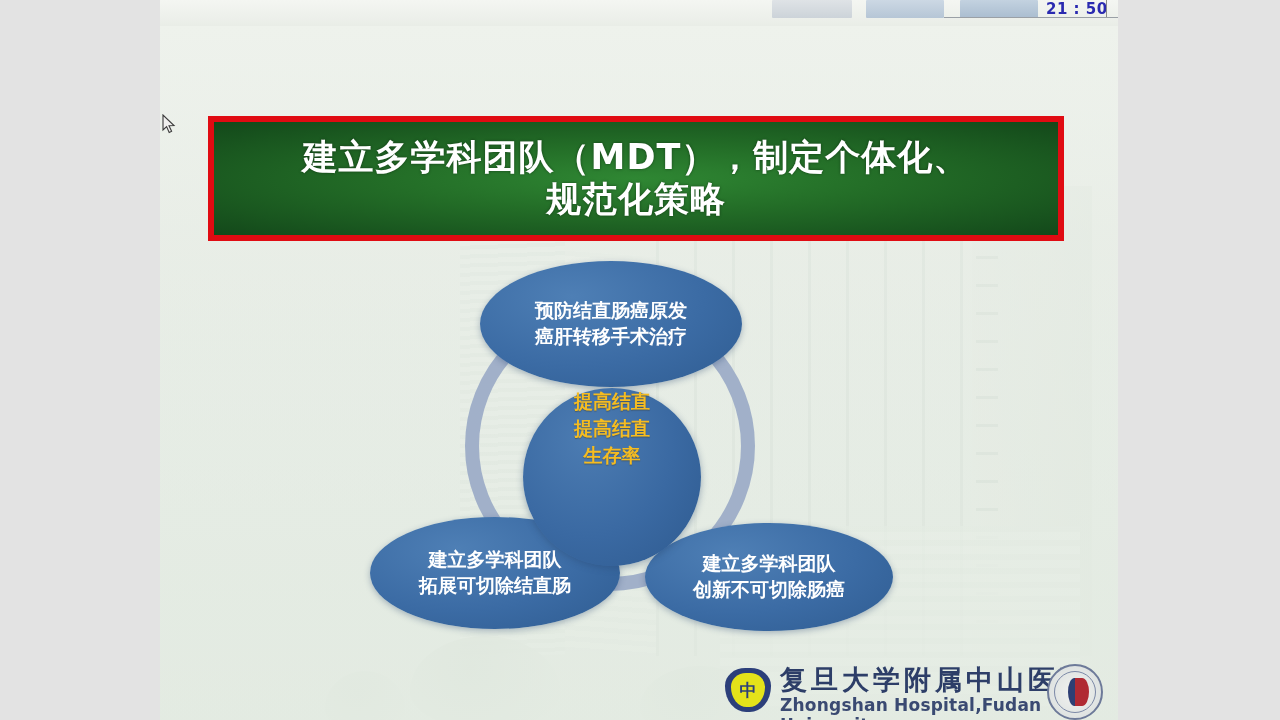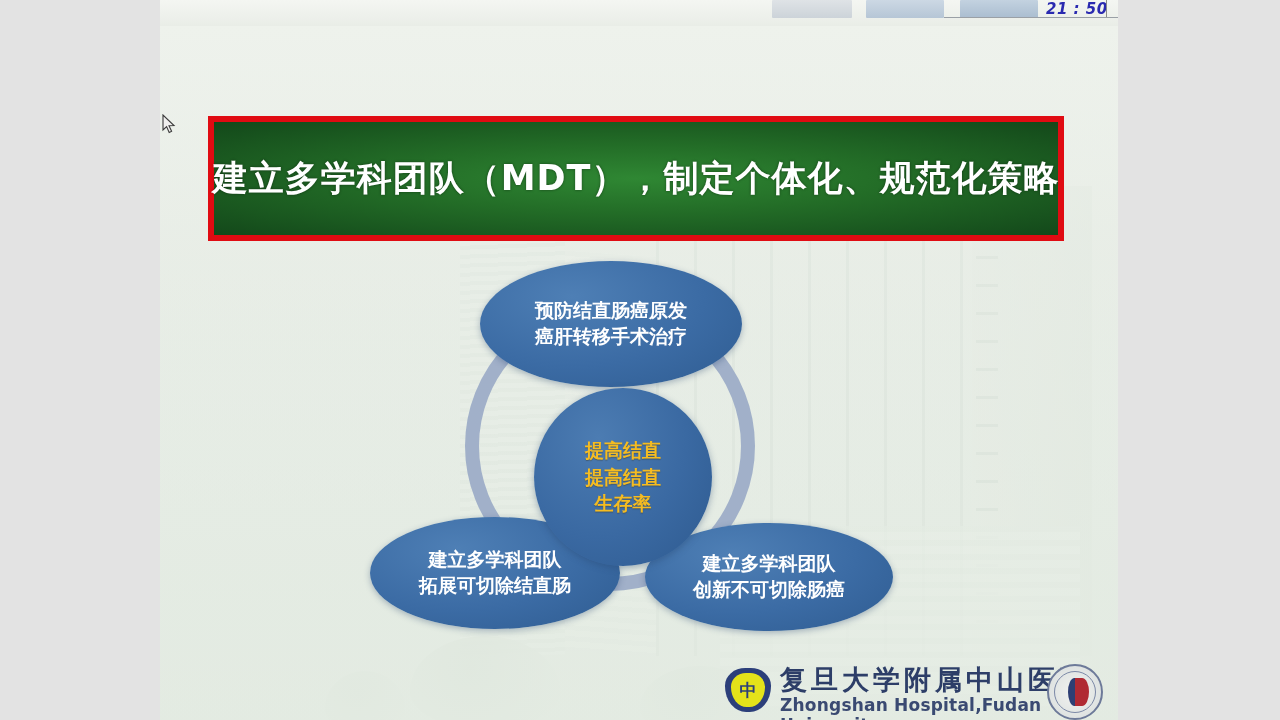--- a/index.html
+++ b/index.html
@@ -12,21 +12,21 @@
   #screen{position:relative;width:1280px;height:720px;overflow:hidden;background:#e3e3e3;}
 
   
   .topbar{position:absolute;left:160px;top:0;width:958px;height:26px;
           background:linear-gradient(#f4f6f2,#e9ede7);overflow:hidden;}
   .tb-btn{position:absolute;top:0;height:18px;border-radius:1px;}
   .tb-btn.b1{left:612px;width:80px;background:linear-gradient(#dfe3e6,#ccd3d9);}
   .tb-btn.b2{left:706px;width:78px;background:linear-gradient(#ccd8e4,#b6c6d6);}
   .tb-btn.b3{left:800px;width:78px;background:linear-gradient(#c3d2e0,#aabdd0);}
   .timer{position:absolute;left:886px;top:0px;font-size:15px;font-weight:bold;
-         color:#2a2ab0;letter-spacing:.5px;font-family:"DejaVu Sans","Liberation Sans",sans-serif;font-style:italic;}
+         color:#2a2ab0;letter-spacing:.5px;font-family:"DejaVu Sans","Liberation Sans",sans-serif;}
   .timer-caret{position:absolute;left:946px;top:0px;width:1px;height:17px;background:#8a8a8a;}
   .topbar-underline{position:absolute;left:944px;top:17px;width:174px;height:1px;background:#9aa0a6;}
 
   
   .slide{position:absolute;left:160px;top:26px;width:958px;height:694px;overflow:hidden;
          background:
            linear-gradient(180deg,#eef2ec 0%,#e8ede6 35%,#e4ebe3 70%,#e1e8df 100%);}
 
   
   .bg-layer{position:absolute;inset:0;overflow:hidden;opacity:.55;}
@@ -52,42 +52,42 @@
   .tree.b{left:165px;top:645px;width:80px;height:62px;opacity:.6;}
   .tree.c{left:480px;top:640px;width:120px;height:70px;opacity:.7;}
   .haze{position:absolute;inset:0;
         background:linear-gradient(180deg,rgba(238,242,236,.78) 0%,rgba(232,238,231,.5) 30%,
                    rgba(230,237,229,.45) 65%,rgba(228,236,227,.72) 100%);}
 
   
   .title-banner{position:absolute;left:48px;top:90px;width:856px;height:125px;
       border:6px solid #e00b12;box-sizing:border-box;
       background:radial-gradient(ellipse at 50% 50%,#2f8733 0%,#236d27 42%,#13481a 100%);
-      display:flex;align-items:center;justify-content:center;}
+      display:flex;flex-direction:column;align-items:center;justify-content:center;}
   .title-line{color:#ffffff;font-size:35px;font-weight:bold;line-height:1.18;
       letter-spacing:1px;text-shadow:0 0 3px rgba(0,0,0,.45);
       font-family:"DejaVu Sans","Liberation Sans",sans-serif;white-space:nowrap;}
 
   
   .diagram{position:absolute;left:200px;top:215px;width:500px;height:400px;}
   .ring{position:absolute;left:105px;top:60px;width:290px;height:290px;
         border:14px solid #9dadc7;border-radius:50%;box-sizing:border-box;opacity:.95;}
   .bubble{position:absolute;border-radius:50%;
       background:radial-gradient(ellipse at 35% 28%,#4e7fb5 0%,#3b6ba4 55%,#2f5c91 100%);
       box-shadow:0 2px 6px rgba(40,70,110,.35);
       display:flex;flex-direction:column;align-items:center;justify-content:center;
       color:#ffffff;font-weight:bold;font-size:19px;line-height:1.35;text-align:center;
       font-family:"DejaVu Sans","Liberation Sans",sans-serif;}
   .bubble.top{left:120px;top:20px;width:262px;height:126px;}
   .bubble.bl{left:10px;top:276px;width:250px;height:112px;}
   .bubble.br{left:285px;top:282px;width:248px;height:108px;}
-  .center{position:absolute;left:174px;top:147px;width:178px;height:178px;border-radius:50%;
+  .center{position:absolute;left:163px;top:147px;width:178px;height:178px;border-radius:50%;
       background:radial-gradient(ellipse at 36% 28%,#4c7cb2 0%,#3a69a2 55%,#2e5a8f 100%);
       box-shadow:0 2px 7px rgba(40,70,110,.4);
-      display:flex;flex-direction:column;align-items:center;justify-content:center;
+      display:flex;flex-direction:column;align-items:center;justify-content:flex-start;
       color:#f5bc21;font-weight:bold;font-size:19px;line-height:1.42;text-align:center;
       text-shadow:0 1px 1px rgba(60,40,0,.35);
       font-family:"DejaVu Sans","Liberation Sans",sans-serif;}
 
   
   .logo{position:absolute;left:565px;top:636px;width:370px;height:58px;}
   .logo-mark{position:absolute;left:0;top:6px;width:46px;height:44px;}
   .logo-mark .shield{position:absolute;inset:0;border-radius:44% 44% 46% 46%/40% 40% 58% 58%;
       background:#2c3f7a;}
   .logo-mark .shield-in{position:absolute;left:6px;top:5px;right:6px;bottom:5px;

